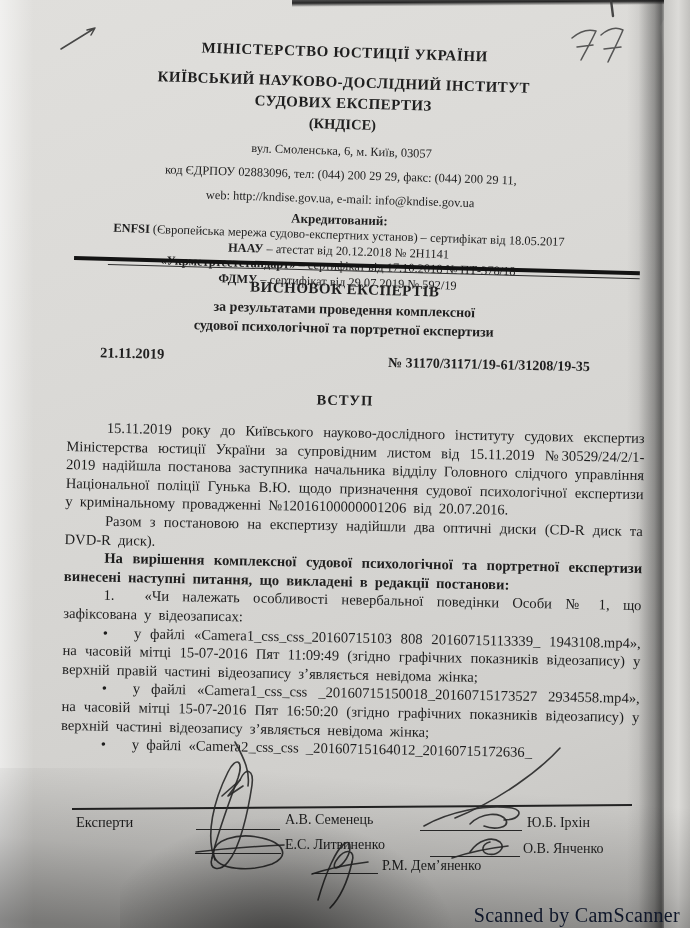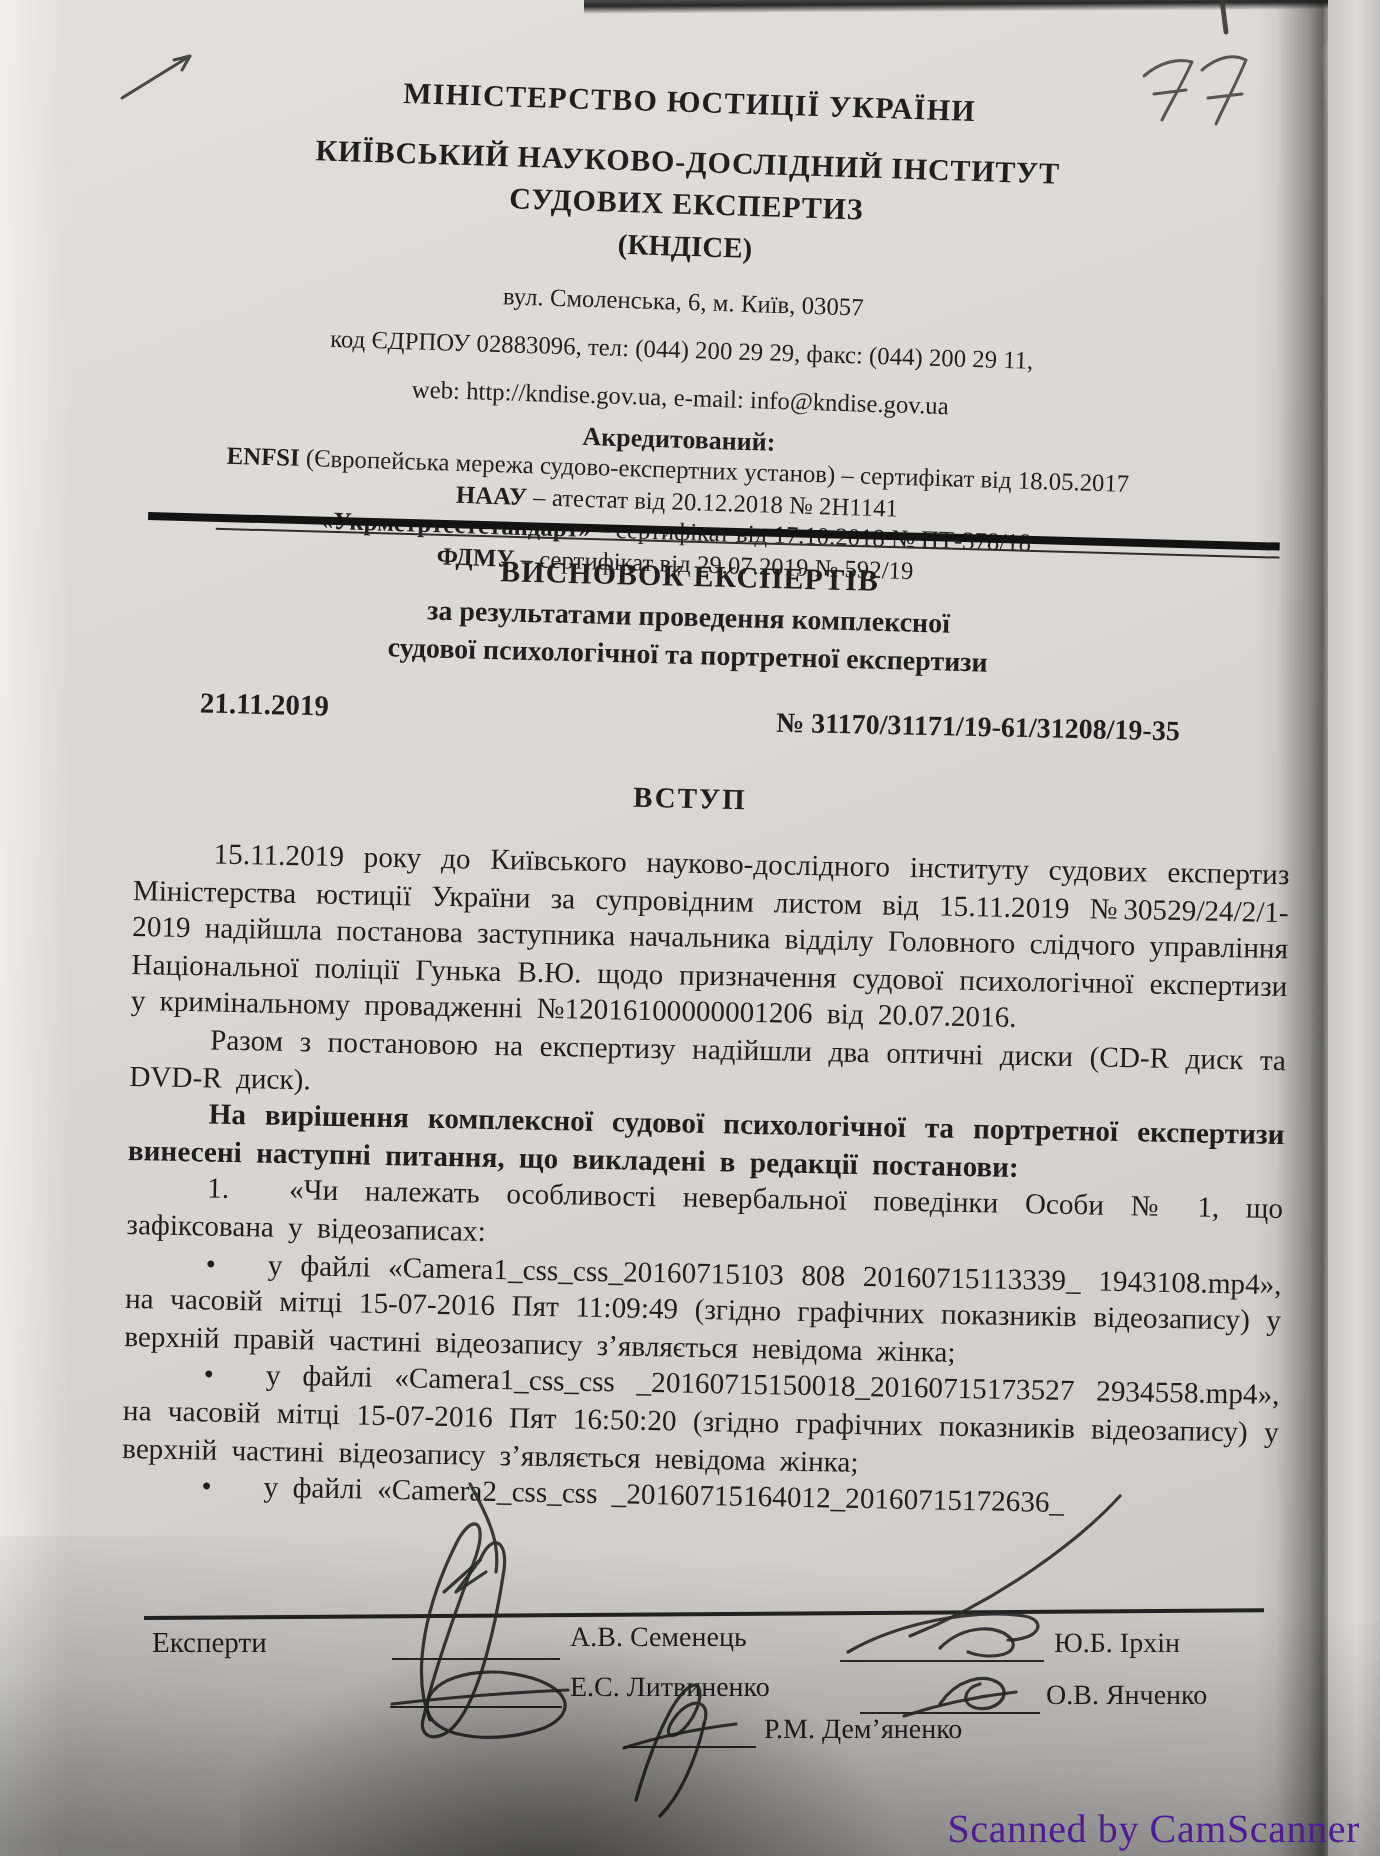--- a/index.html
+++ b/index.html
@@ -76,21 +76,21 @@
   .l-irkhin{left:420px;top:830px;width:102px;}
   .n-yanchenko{left:523px;top:841px;}
   .l-yanchenko{left:430px;top:856px;width:90px;}
 
   .marks{position:absolute;inset:0;pointer-events:none;}
   .marks path{fill:none;stroke:#2b2b2b;stroke-width:1.6;stroke-linecap:round;stroke-linejoin:round;opacity:.92;}
   .marks .pen{stroke:#3a3a3a;stroke-width:1.5;}
   .marks .pg{stroke:#4a4a4a;stroke-width:1.5;}
   .marks .staple{stroke:#383838;stroke-width:2.4;}
 
-  .watermark{position:absolute;right:10px;bottom:1px;font-size:20px;color:#4c1d95;
+  .watermark{position:absolute;right:10px;bottom:1px;font-size:20px;color:#0f172a;
         letter-spacing:.3px;z-index:5;font-family:"Liberation Serif",serif;}
 </style>
 </head>
 <body>
 
 <div class="stage">
 
   <div class="paper"></div>
   <div class="edge-left"></div>
   <div class="top-gap"></div>

